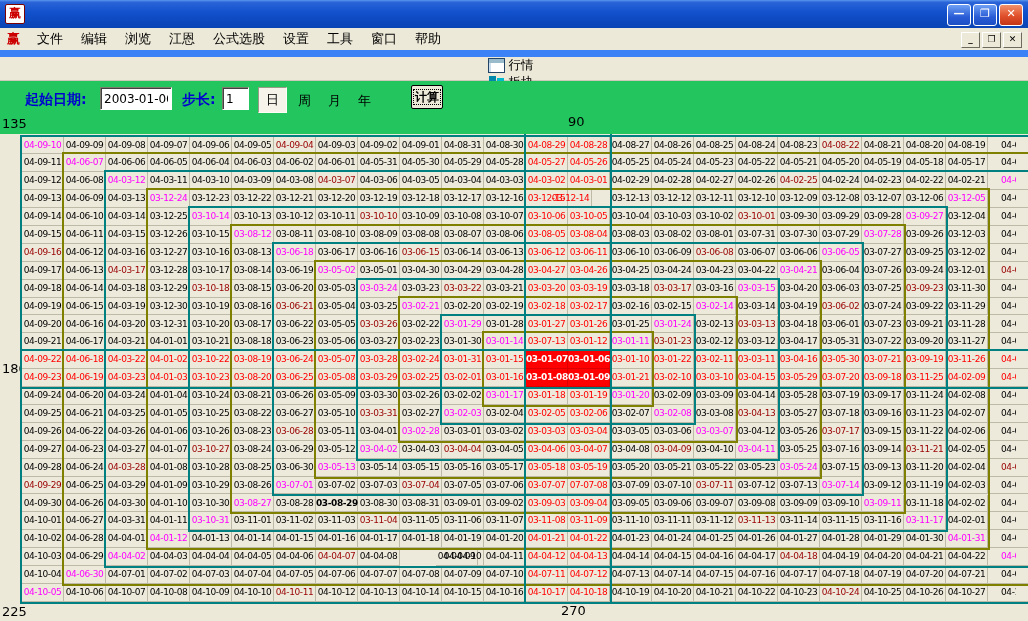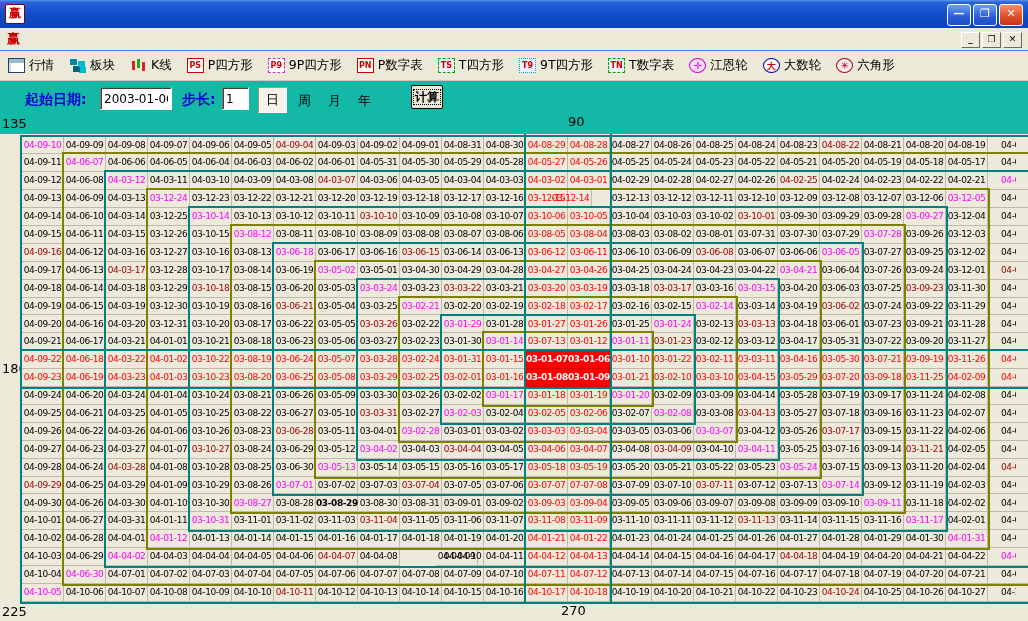--- a/index.html
+++ b/index.html
@@ -23,42 +23,42 @@
   .menubar{position:absolute;left:0;top:28px;width:1028px;height:22px;background:#ece9d8;
     display:flex;align-items:center;font-size:13px;color:#000;}
   .menubar .docicon{color:#c00;font:bold 13px/16px "DejaVu Sans",sans-serif;margin:0 8px 0 7px;}
   .menuitem{padding:2px 9px;cursor:default;}
   .childbtns{position:absolute;right:6px;top:4px;display:flex;gap:2px;}
   .cbtn{width:17px;height:14px;background:#ece9d8;border:1px solid;
     border-color:#fff #6d6a5e #6d6a5e #fff;box-shadow:1px 1px 0 #404040 inset 0 0;
     font:bold 9px/12px "DejaVu Sans",sans-serif;text-align:center;color:#000;}
   
   .toolbar{position:absolute;left:0;top:50px;width:1028px;height:31px;background:#ece9d8;
-    border-top:1px solid #3b82f6;border-bottom:1px solid #cdc9b8;
-    display:flex;align-items:center;padding-left:8px;box-sizing:border-box;}
+    border-top:7px solid #3b82f6;border-bottom:1px solid #cdc9b8;
+    display:flex;align-items:center;padding-left:8px;box-sizing:border-box;flex-direction:column;}
   .toolitem{display:flex;align-items:center;margin-right:15px;}
   .toolitem .lbl{font-size:12.5px;margin-left:4px;white-space:nowrap;}
   .ticon{width:17px;height:15px;display:flex;align-items:center;justify-content:center;
     font:bold 8px/8px "DejaVu Sans",sans-serif;color:#c00;background:#fff;box-sizing:border-box;}
   .i-quotes{border:1px solid #246;background:
      linear-gradient(#fff 0 0) , #fff;box-shadow:inset 0 4px 0 #9bc,inset 2px 0 0 #cde;}
   .i-sectors{background:transparent;border:none;box-shadow:none;position:relative;}
   .i-sectors:before{content:"";position:absolute;left:1px;top:1px;width:7px;height:6px;background:#08a;box-shadow:8px 2px 0 #0bc,3px 7px 0 #067,9px 8px 0 #0bc;}
   .i-kline{background:transparent;border:none;position:relative;}
   .i-kline:before{content:"";position:absolute;left:2px;top:3px;width:3px;height:9px;background:#d22;
      box-shadow:5px -2px 0 #2a2,10px 1px 0 #d22;}
   .i-ps,.i-pn{border:1px solid #c00;}
   .i-p9{border:1px dashed #c3c;}
   .i-ts,.i-tn{border:1px dashed #0a0;background:#eef;}
   .i-t9{border:1px dotted #0ab;background:#eef;}
   .i-wheel{border:1.5px solid #c0c;border-radius:50%;color:#c0c;font-size:10px;background:#fdf;}
   .i-big{border:1.5px solid #00a;border-radius:50%;color:#c00;font-size:9px;background:#fff;}
   .i-hex{border:1.5px solid #a02;border-radius:50%;color:#a02;font-size:10px;background:#fee;}
   
-  .controls{position:absolute;left:0;top:81px;width:1028px;height:53px;background:#14b8a6;}
+  .controls{position:absolute;left:0;top:81px;width:1028px;height:53px;background:#22c55e;}
   .blue-label{position:absolute;color:#0000d0;font-weight:bold;font-size:14px;}
   .tinput{position:absolute;background:#fff;border:1px solid;border-color:#7c7b6c #fff #fff #7c7b6c;
      box-shadow:inset 1px 1px 0 #404040;font-size:12px;padding:0 3px;box-sizing:border-box;
      font-family:"DejaVu Sans",sans-serif;}
   .unitbox{position:absolute;width:27px;height:24px;text-align:center;font-size:13px;line-height:24px;
      background:#f6f4ea;border:1px solid;border-color:#9a9887 #fdfdf6 #fdfdf6 #9a9887;}
   .unitflat{position:absolute;font-size:13px;}
   .calcbtn{position:absolute;left:411px;top:85px;width:32px;height:24px;background:#ece9d8;
      border:1.5px solid #000;border-radius:2px;font-size:12px;font-weight:bold;
      font-family:"DejaVu Sans",sans-serif;padding:0;}
@@ -86,20 +86,21 @@
   <span class="appicon">赢</span>
   <span class="winbtns">
     <span class="wbtn">—</span>
     <span class="wbtn">❐</span>
     <span class="wbtn close">✕</span>
   </span>
 </div>
 
 <div class="menubar">
   <span class="docicon">赢</span>
+  <span id="menu-items"><span class="menuitem">文件</span><span class="menuitem">编辑</span><span class="menuitem">浏览</span><span class="menuitem">江恩</span><span class="menuitem">公式选股</span><span class="menuitem">设置</span><span class="menuitem">工具</span><span class="menuitem">窗口</span><span class="menuitem">帮助</span></span>
   <span class="childbtns">
     <span class="cbtn">_</span>
     <span class="cbtn">❐</span>
     <span class="cbtn">✕</span>
   </span>
 </div>
 
 <div class="toolbar" id="toolbar">
     <span class="toolitem">
       <span class="ticon i-quotes"></span>

